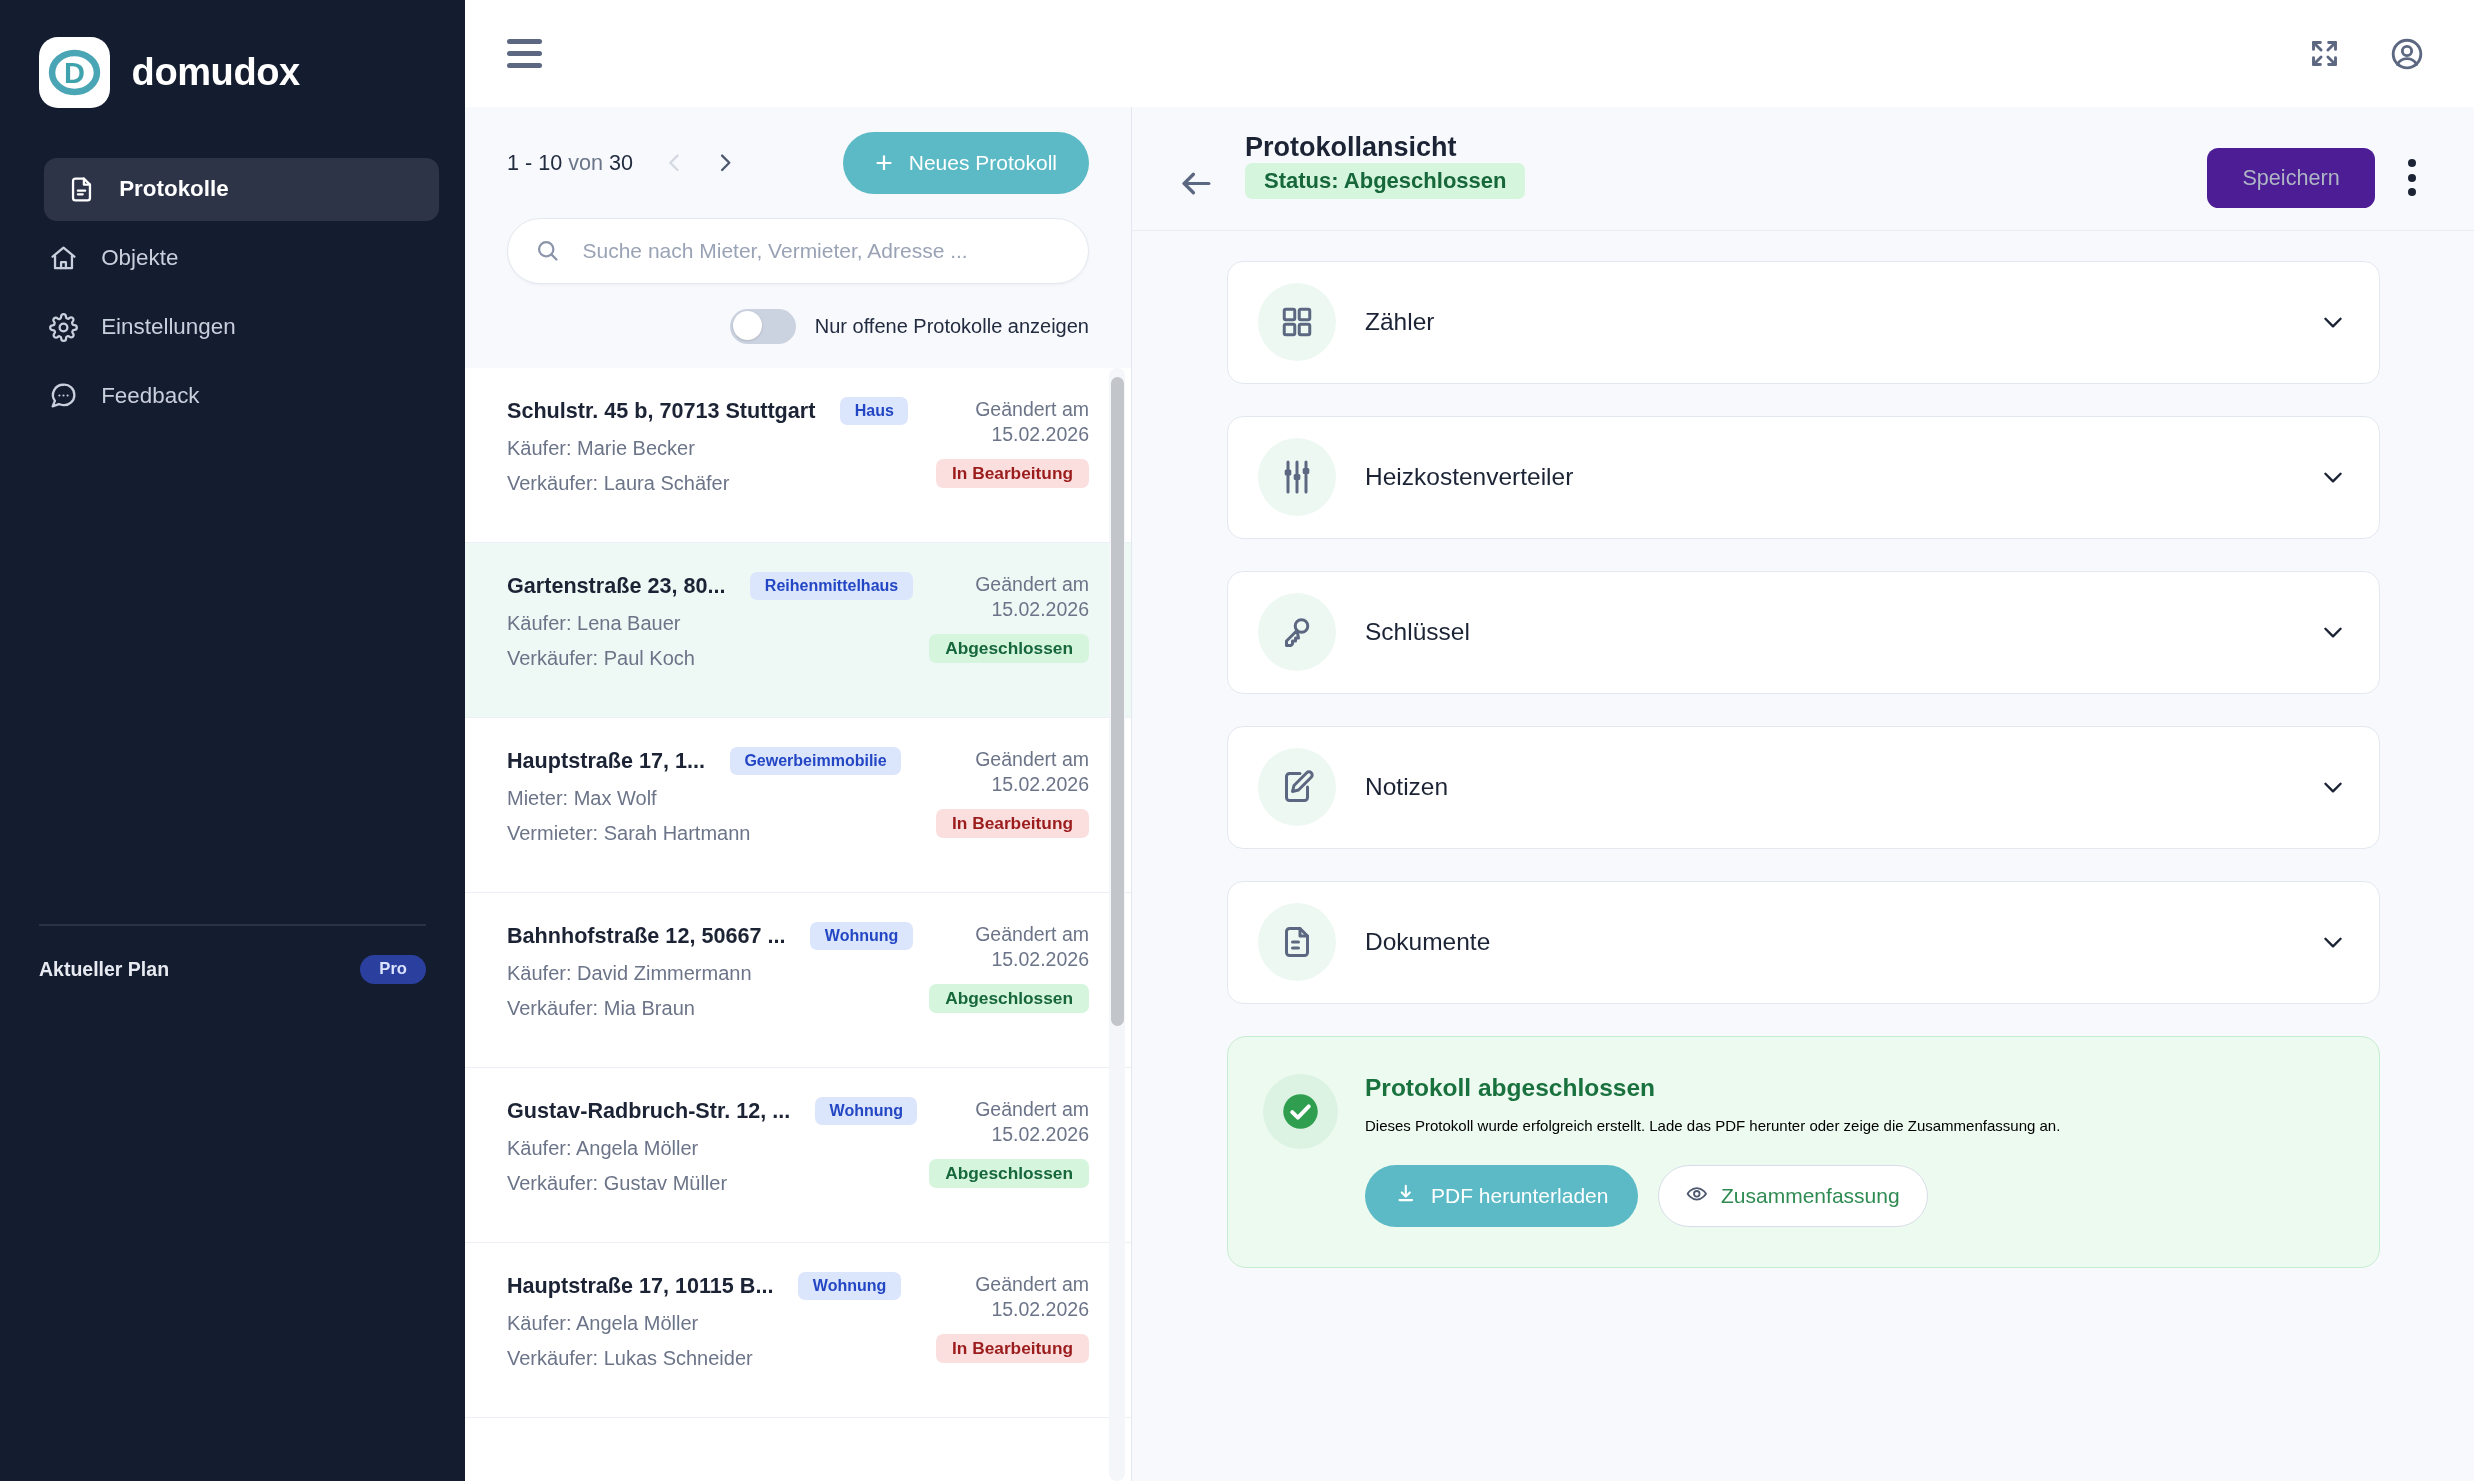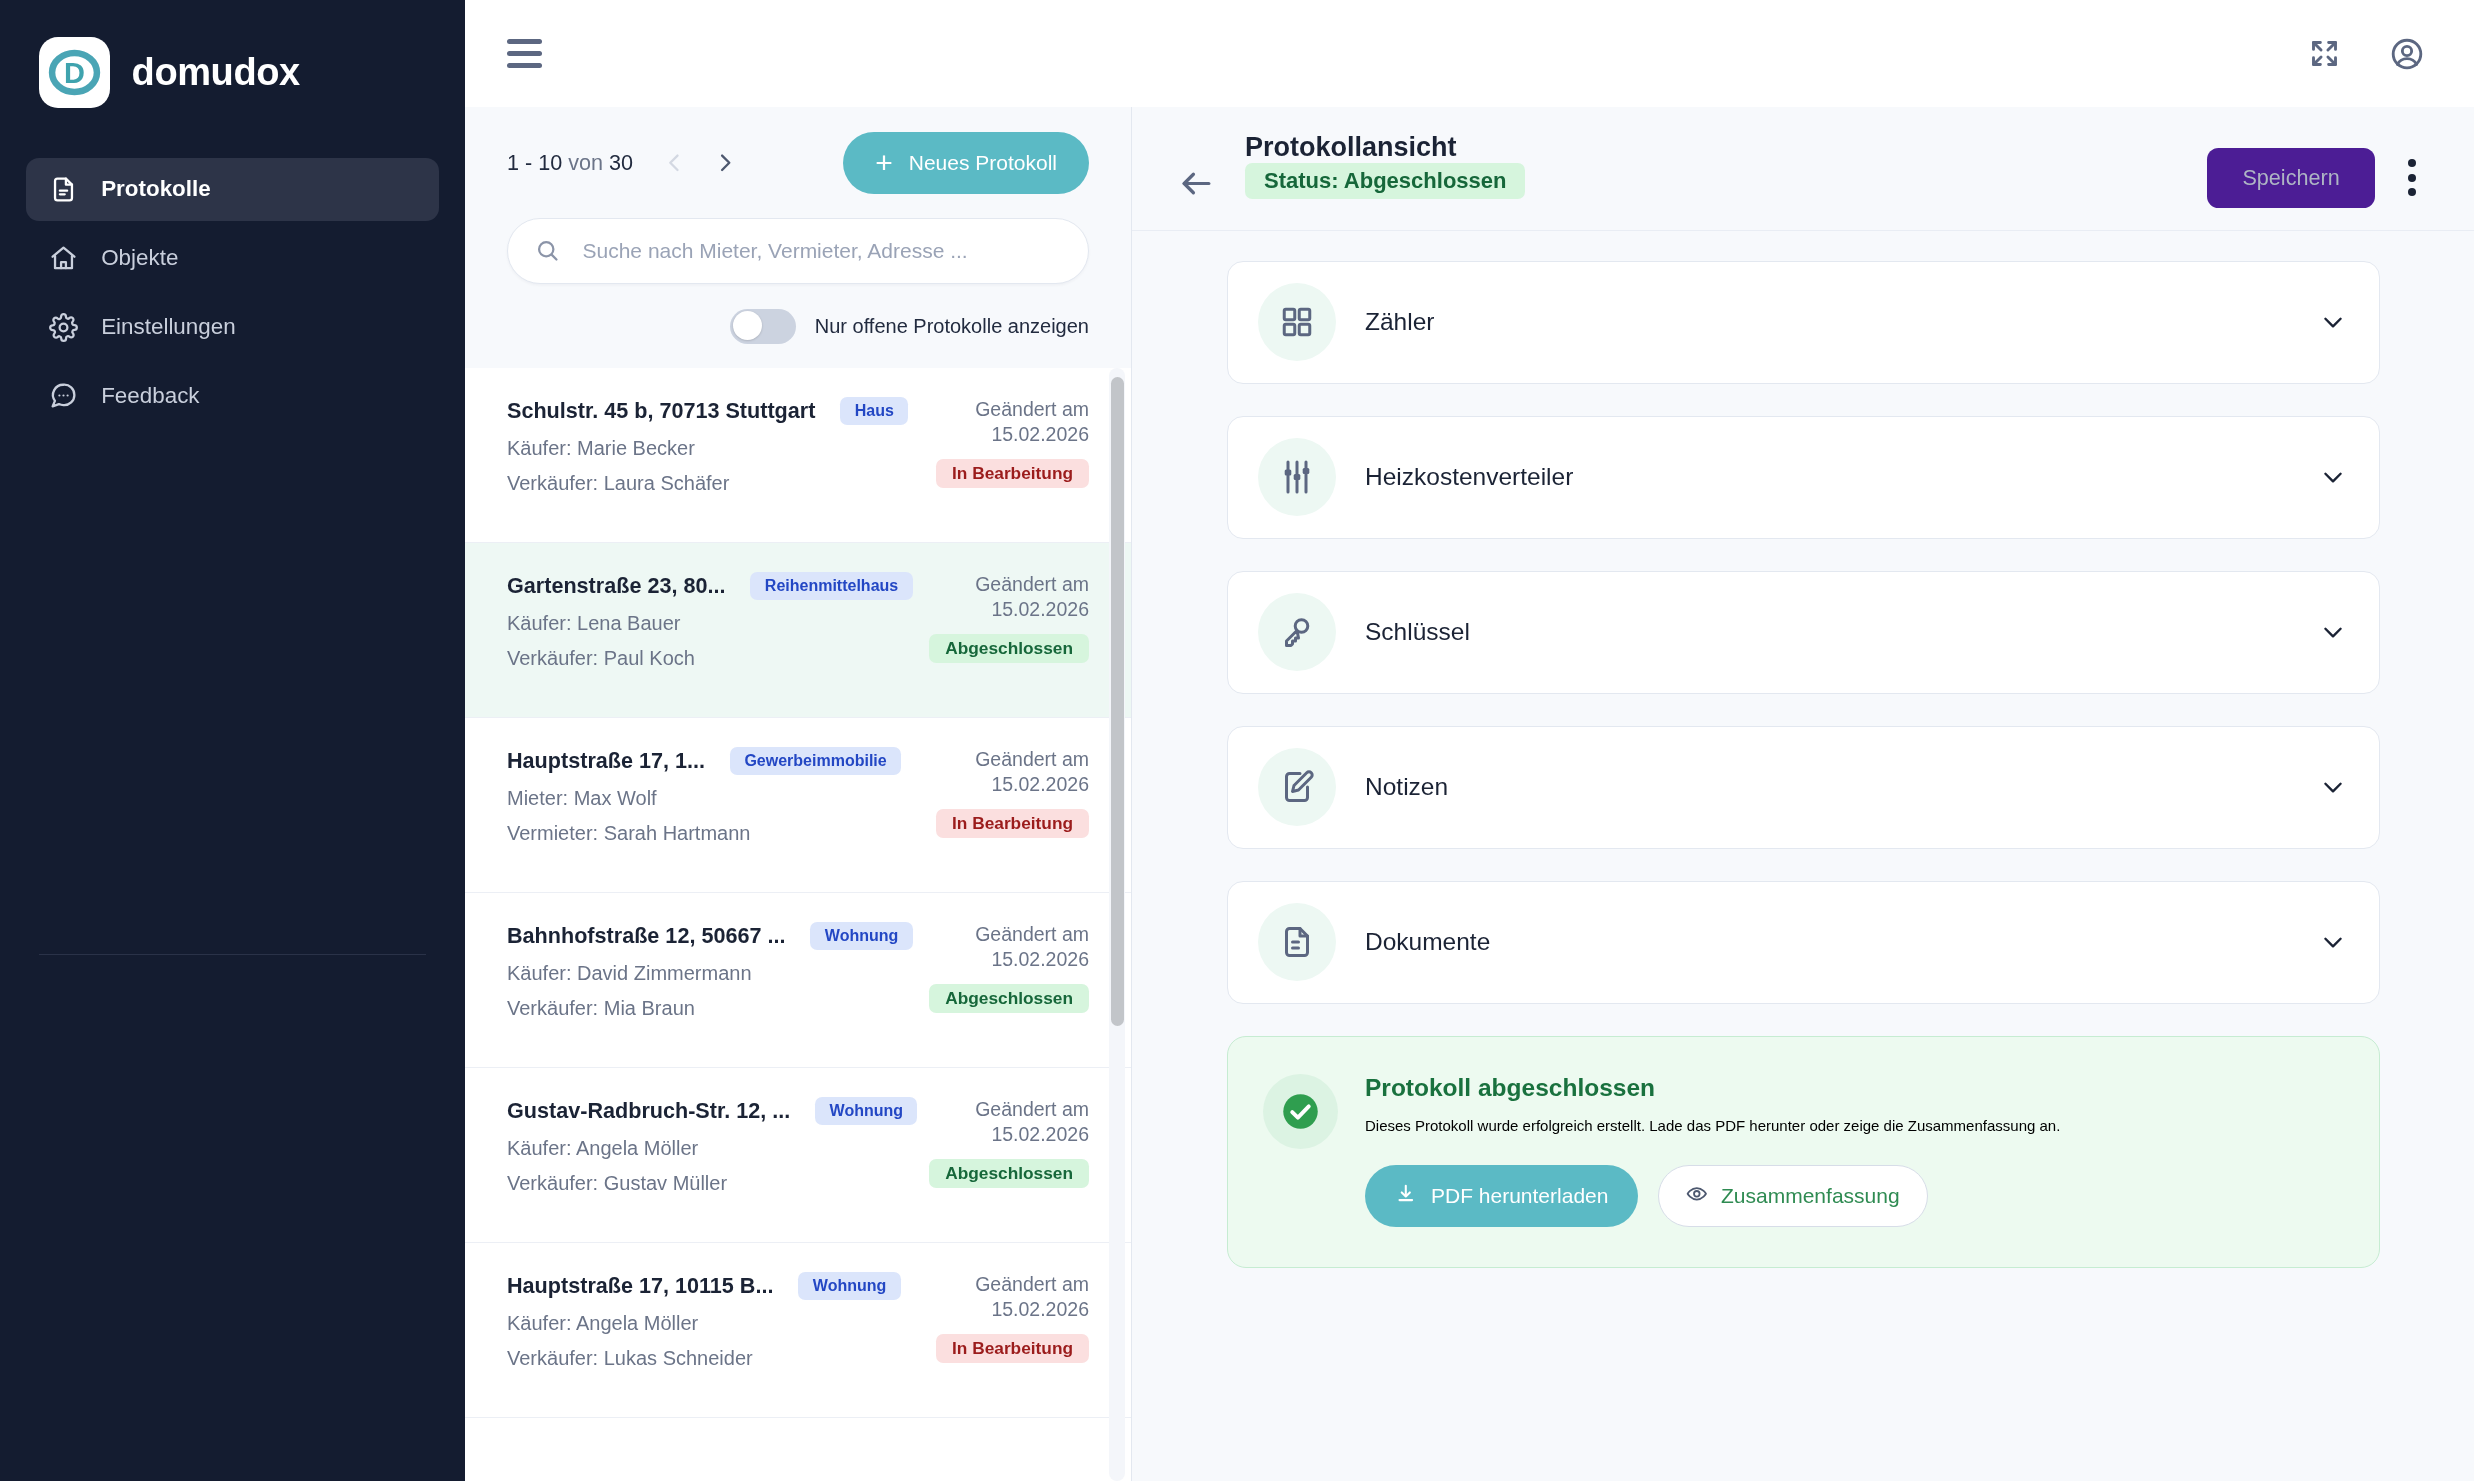--- a/index.html
+++ b/index.html
@@ -26,21 +26,21 @@
   .logo-badge svg { display: block; }
   .logo-text { color: #ffffff; font-size: 38px; font-weight: 700; letter-spacing: -0.4px; }
 
   .nav { margin-top: 50px; display: flex; flex-direction: column; gap: 5.8px; }
   .nav-item {
     display: flex; align-items: center; gap: 21.6px;
     height: 63px; padding: 0 21.6px; border-radius: 13px;
     color: #c9cfdc; font-size: 22.4px; cursor: pointer;
   }
   .nav-item .nav-ico { width: 32px; height: 32px; flex: 0 0 32px; display:flex; align-items:center; justify-content:center; }
-  .nav-item.active { background: #2d3448; color: #ffffff; font-weight: 700; }
+  .nav-item.active { background: #2d3448; color: #ffffff; font-weight: 700; margin-left: 18px; }
   .nav-item.active .nav-ico svg { stroke: #ffffff; }
   .nav-label { line-height: 1; }
 
   .nav-spacer { flex: 1 1 auto; min-height: 87px; }
   .plan-divider { height: 1.4px; background: #2a3248; margin: 0 13px; }
   .plan-row {
     display: flex; align-items: center; justify-content: space-between;
     padding: 29px 13px 0 13px;
   }
   .plan-label { color: #e7eaf1; font-size: 19.5px; font-weight: 700; }
@@ -270,20 +270,24 @@
             <circle cx="12" cy="12" r="0.9" fill="#c9cfdc" stroke="none"></circle>
             <circle cx="15.4" cy="12" r="0.9" fill="#c9cfdc" stroke="none"></circle>
           </svg>
         </span>
         <span class="nav-label">Feedback</span>
       </div>
     </nav>
 
     <div class="nav-spacer"></div>
     <div class="plan-divider"></div>
+    <div class="plan-row">
+      <span class="plan-label">Aktueller Plan</span>
+      <span class="plan-badge">Pro</span>
+    </div>
     <div class="sidebar-bottom-fill"></div>
   </aside>
 
   <div class="content">
 
     <header class="topbar">
       <div class="hamburger">
         <span></span>
           <span></span>
           <span></span>

